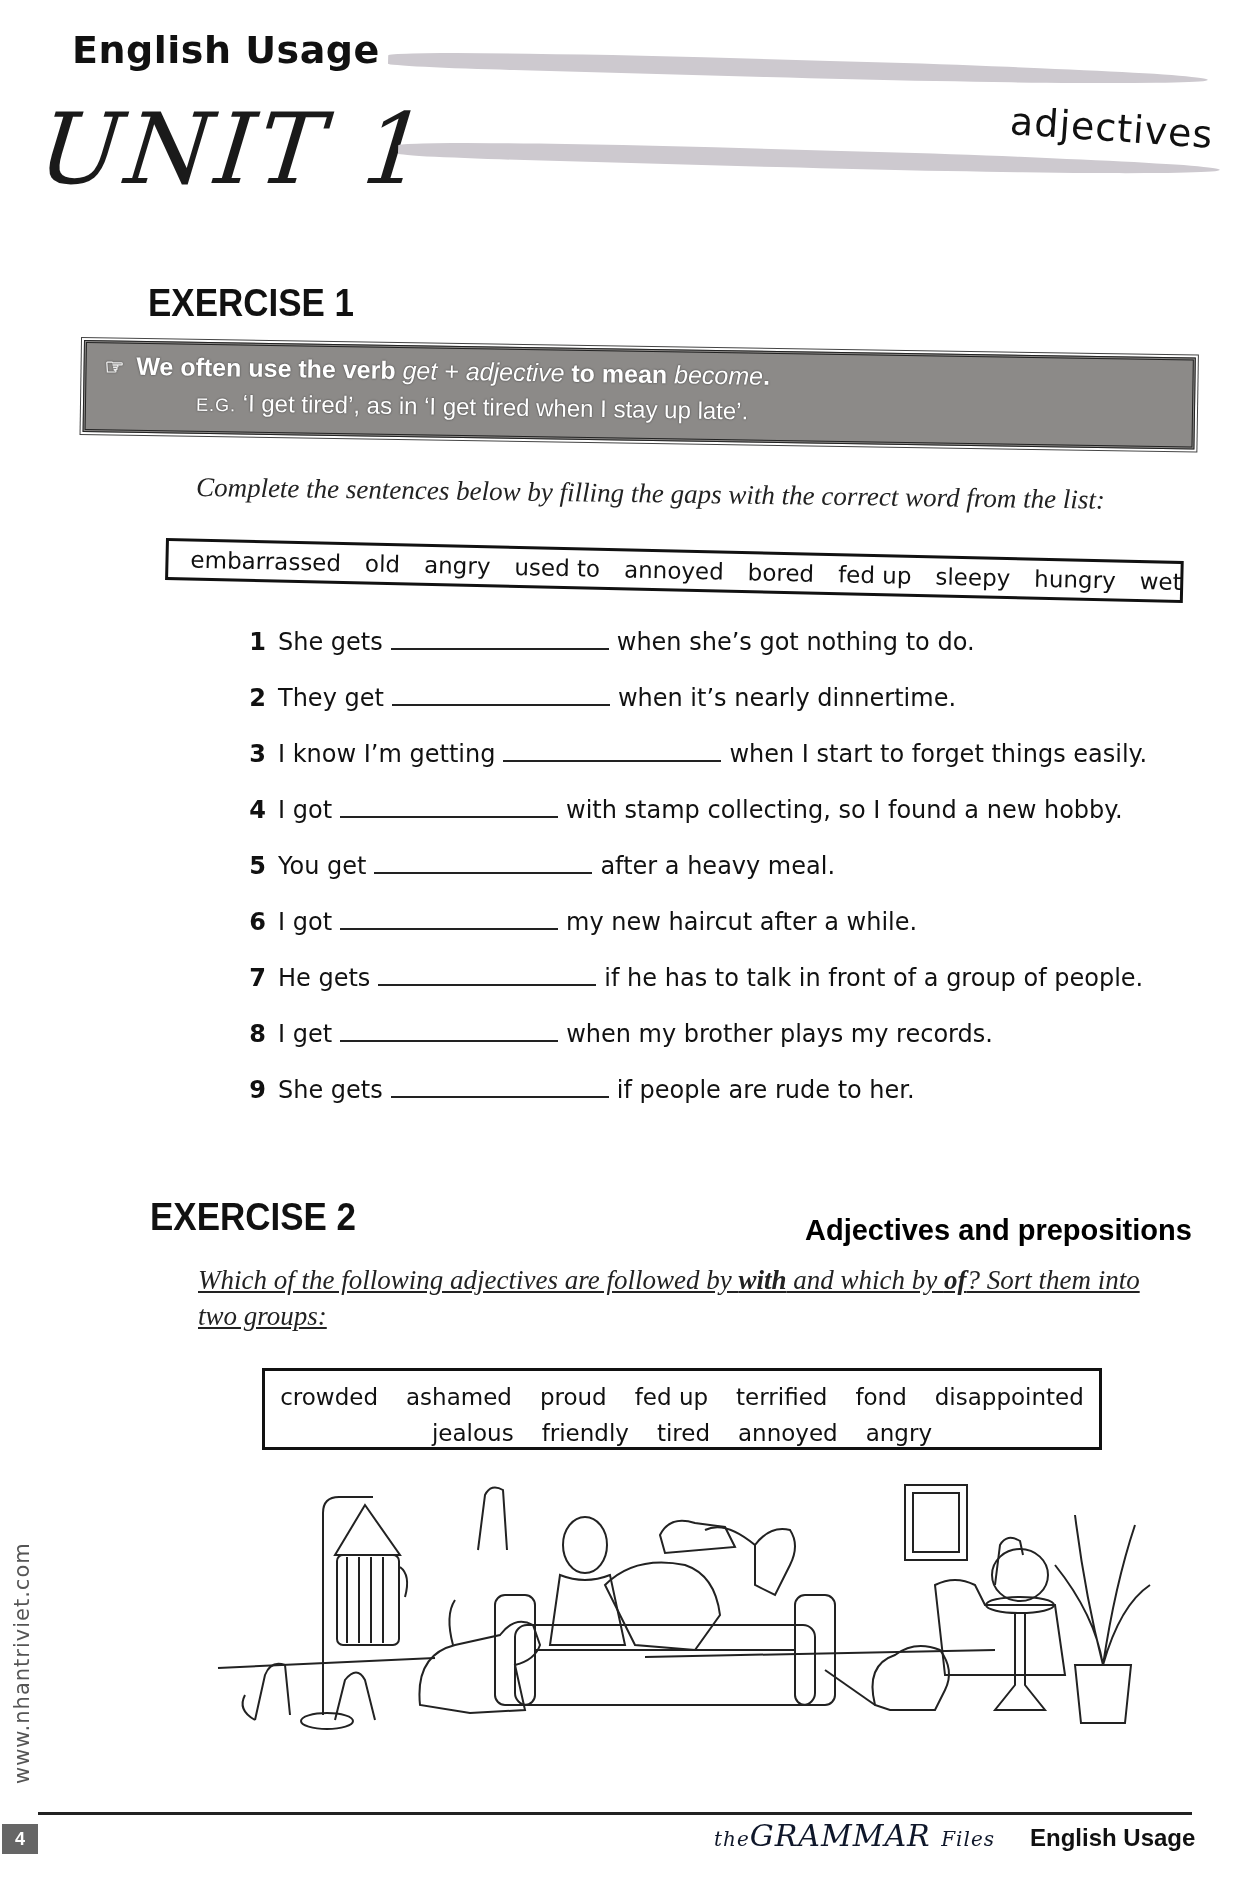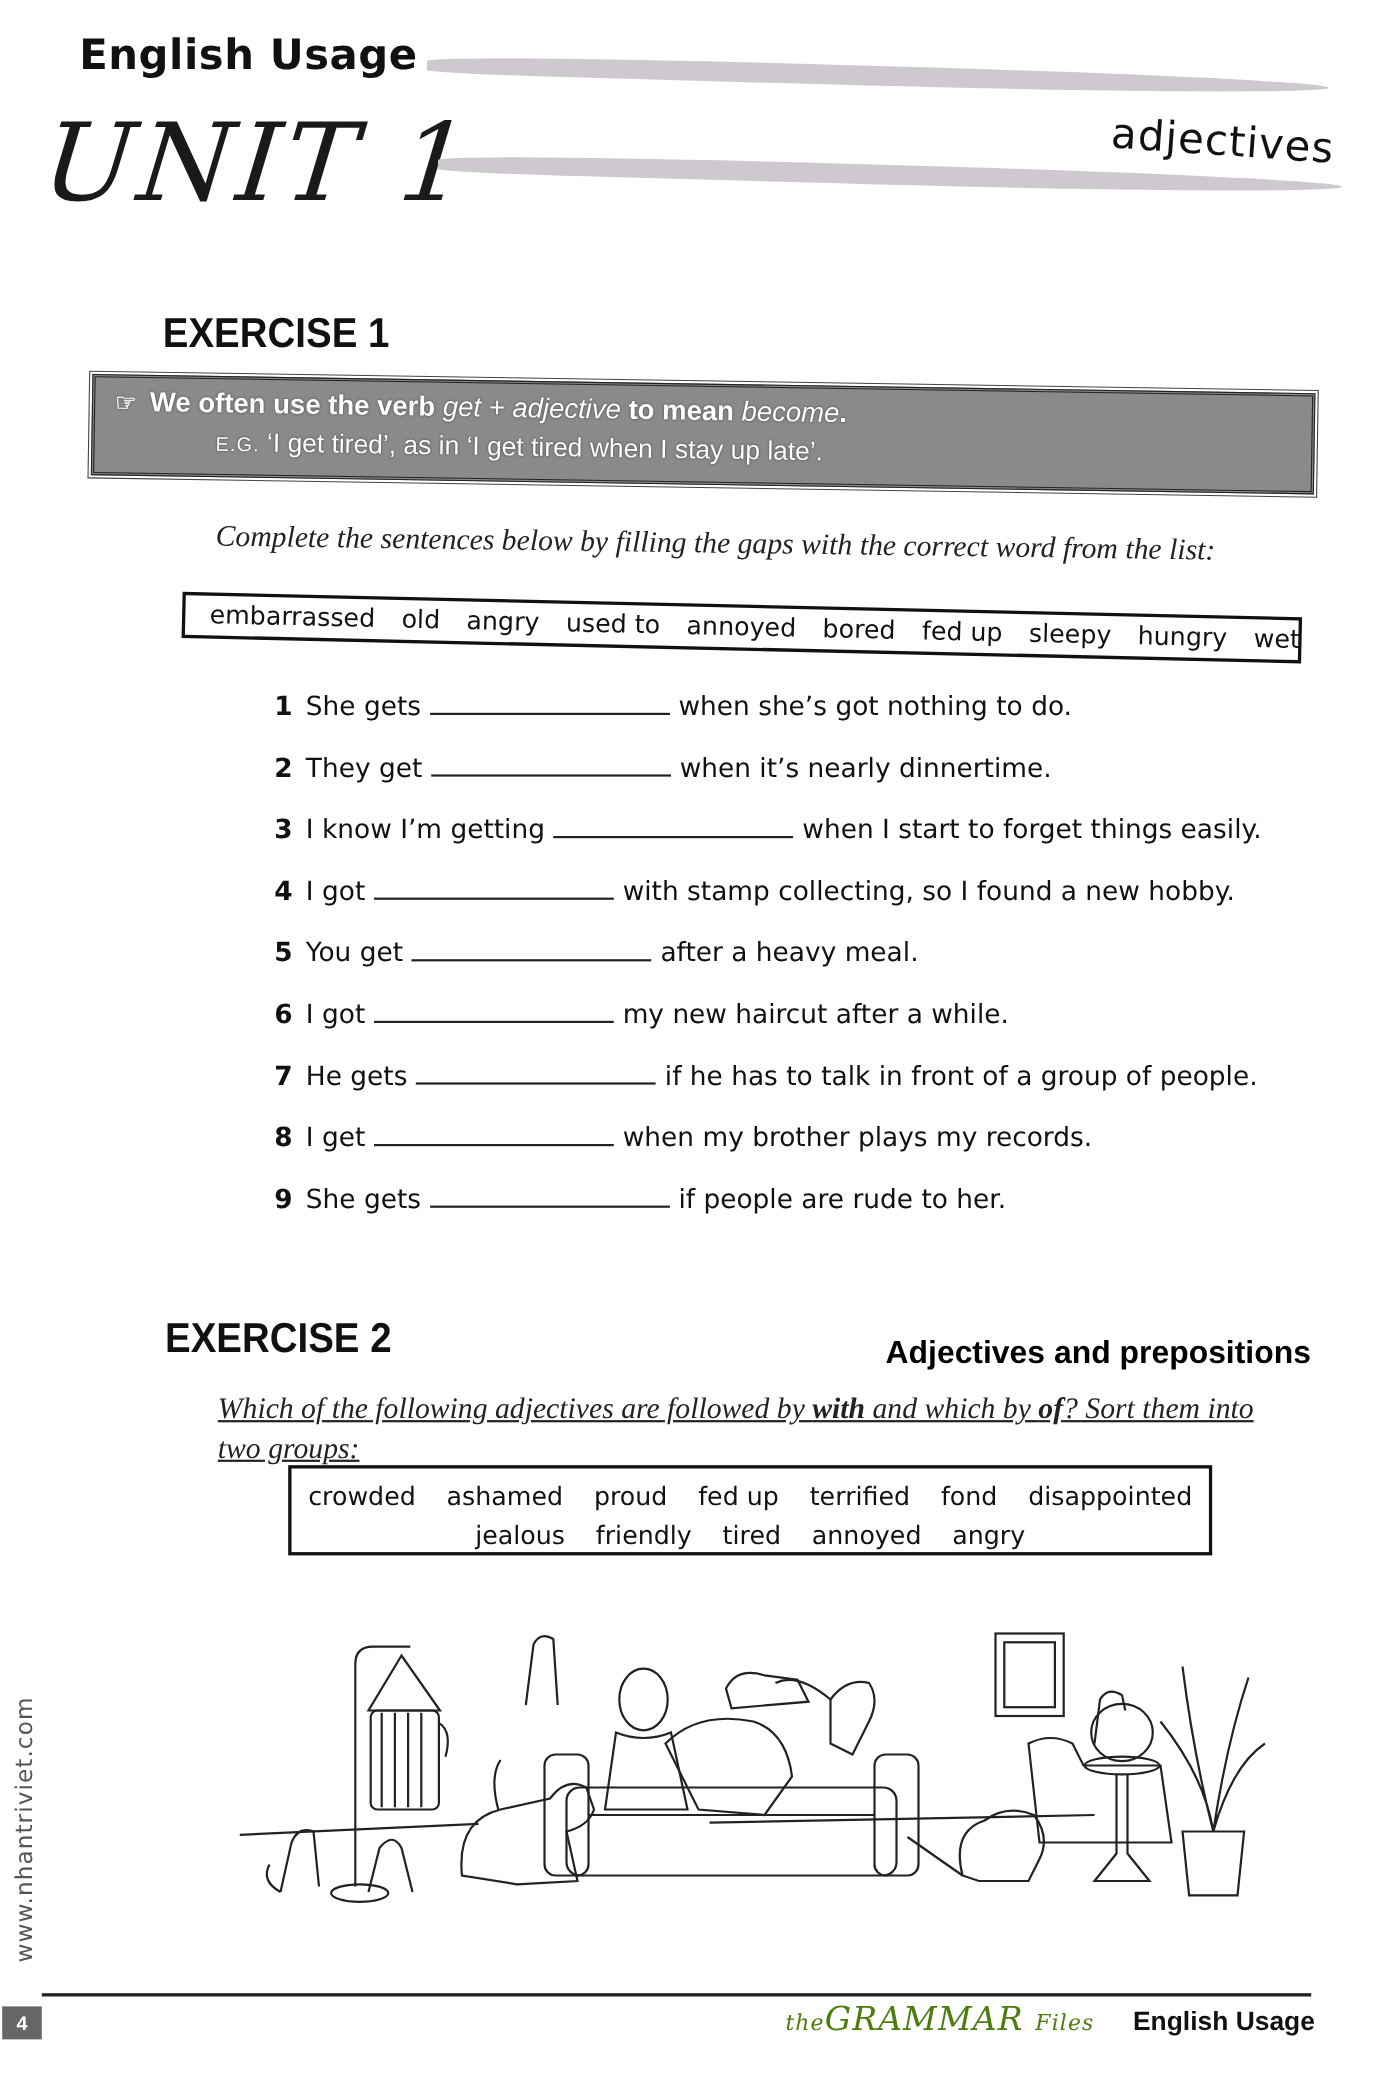--- a/index.html
+++ b/index.html
@@ -33,37 +33,37 @@
   .eg { font-weight:normal; font-size:18px; letter-spacing:1px; }
   .hand-icon { display:inline-block; font-size:22px; margin-right:12px; opacity:0.85; }
 
   .instr { font-family:"Liberation Serif", serif; font-style:italic; font-size:27px; color:#222; }
   .instr1 { left:196px; top:472px; transform:rotate(0.8deg); transform-origin:left; }
   .instr2 { left:198px; top:1262px; width:980px; line-height:36px;text-decoration:underline; }
 
   .wordbox { border:3px solid #111; font-family:"DejaVu Sans", sans-serif; font-size:23px; color:#111; }
   .wordbox1 { left:166px; top:538px; width:1018px; height:42px; transform:rotate(1.3deg); transform-origin:left top; display:flex; align-items:center; gap:0; padding:0 10px; box-sizing:border-box; }
   .wordbox1 span { margin:0 12px; white-space:nowrap; }
-  .wordbox2 { left:262px; top:1332px; width:840px; height:82px; text-align:center; box-sizing:border-box; padding-top:8px; }
+  .wordbox2 { left:262px; top:1368px; width:840px; height:82px; text-align:center; box-sizing:border-box; padding-top:8px; }
   .wordbox2 .row { display:flex; justify-content:center; gap:28px; line-height:36px; }
 
   .sentences { left:238px; top:628px; width:960px; }
   .sent { position:relative; height:56px; font-family:"DejaVu Sans", sans-serif; font-size:24px; color:#111; display:flex; align-items:baseline; white-space:nowrap; }
   .sent .num { width:28px; text-align:right; font-weight:bold; margin-right:12px; }
   .sent .blank { display:inline-block; width:218px; border-bottom:2px solid #222; margin:0 8px; height:18px; }
 
   .subhead { left:805px; top:1214px; font-family:"Liberation Sans", sans-serif; font-weight:bold; font-size:29px; color:#000000; }
 
   .illustration { left:215px; top:1475px; width:940px; height:260px; }
   .watermark { left:4px; top:1530px; width:36px; height:260px; }
   .watermark span { position:absolute; left:-112px; top:112px; width:260px; transform:rotate(-90deg); font-size:21px; color:#555; font-family:"DejaVu Sans", sans-serif; letter-spacing:1px; white-space:nowrap; }
 
   .footer-line { left:38px; top:1812px; width:1154px; height:3px; background:#222; }
   .page-num { left:2px; top:1824px; width:36px; height:30px; background:#666; color:#fff; font-weight:bold; font-size:18px; text-align:center; line-height:30px; font-family:"Liberation Sans", sans-serif; }
-  .footer-brand { left:714px; top:1818px; font-size:30px; font-style:italic; font-family:"DejaVu Serif", serif; color:#4d7c0f; letter-spacing:1px; }
+  .footer-brand { left:714px; top:1818px; font-size:30px; font-style:italic; font-family:"DejaVu Serif", serif; color:#0f172a; letter-spacing:1px; }
   .footer-brand small { font-size:20px; }
   .footer-series { left:1030px; top:1824px; font-family:"Liberation Sans", sans-serif; font-weight:bold; font-size:24px; color:#111; }
 </style>
 </head>
 <body>
 
 <div class="abs series-title">English Usage</div>
 <div class="abs stroke stroke1"></div>
 <div class="abs unit-title">UNIT 1</div>
 <div class="abs stroke stroke2"></div>

